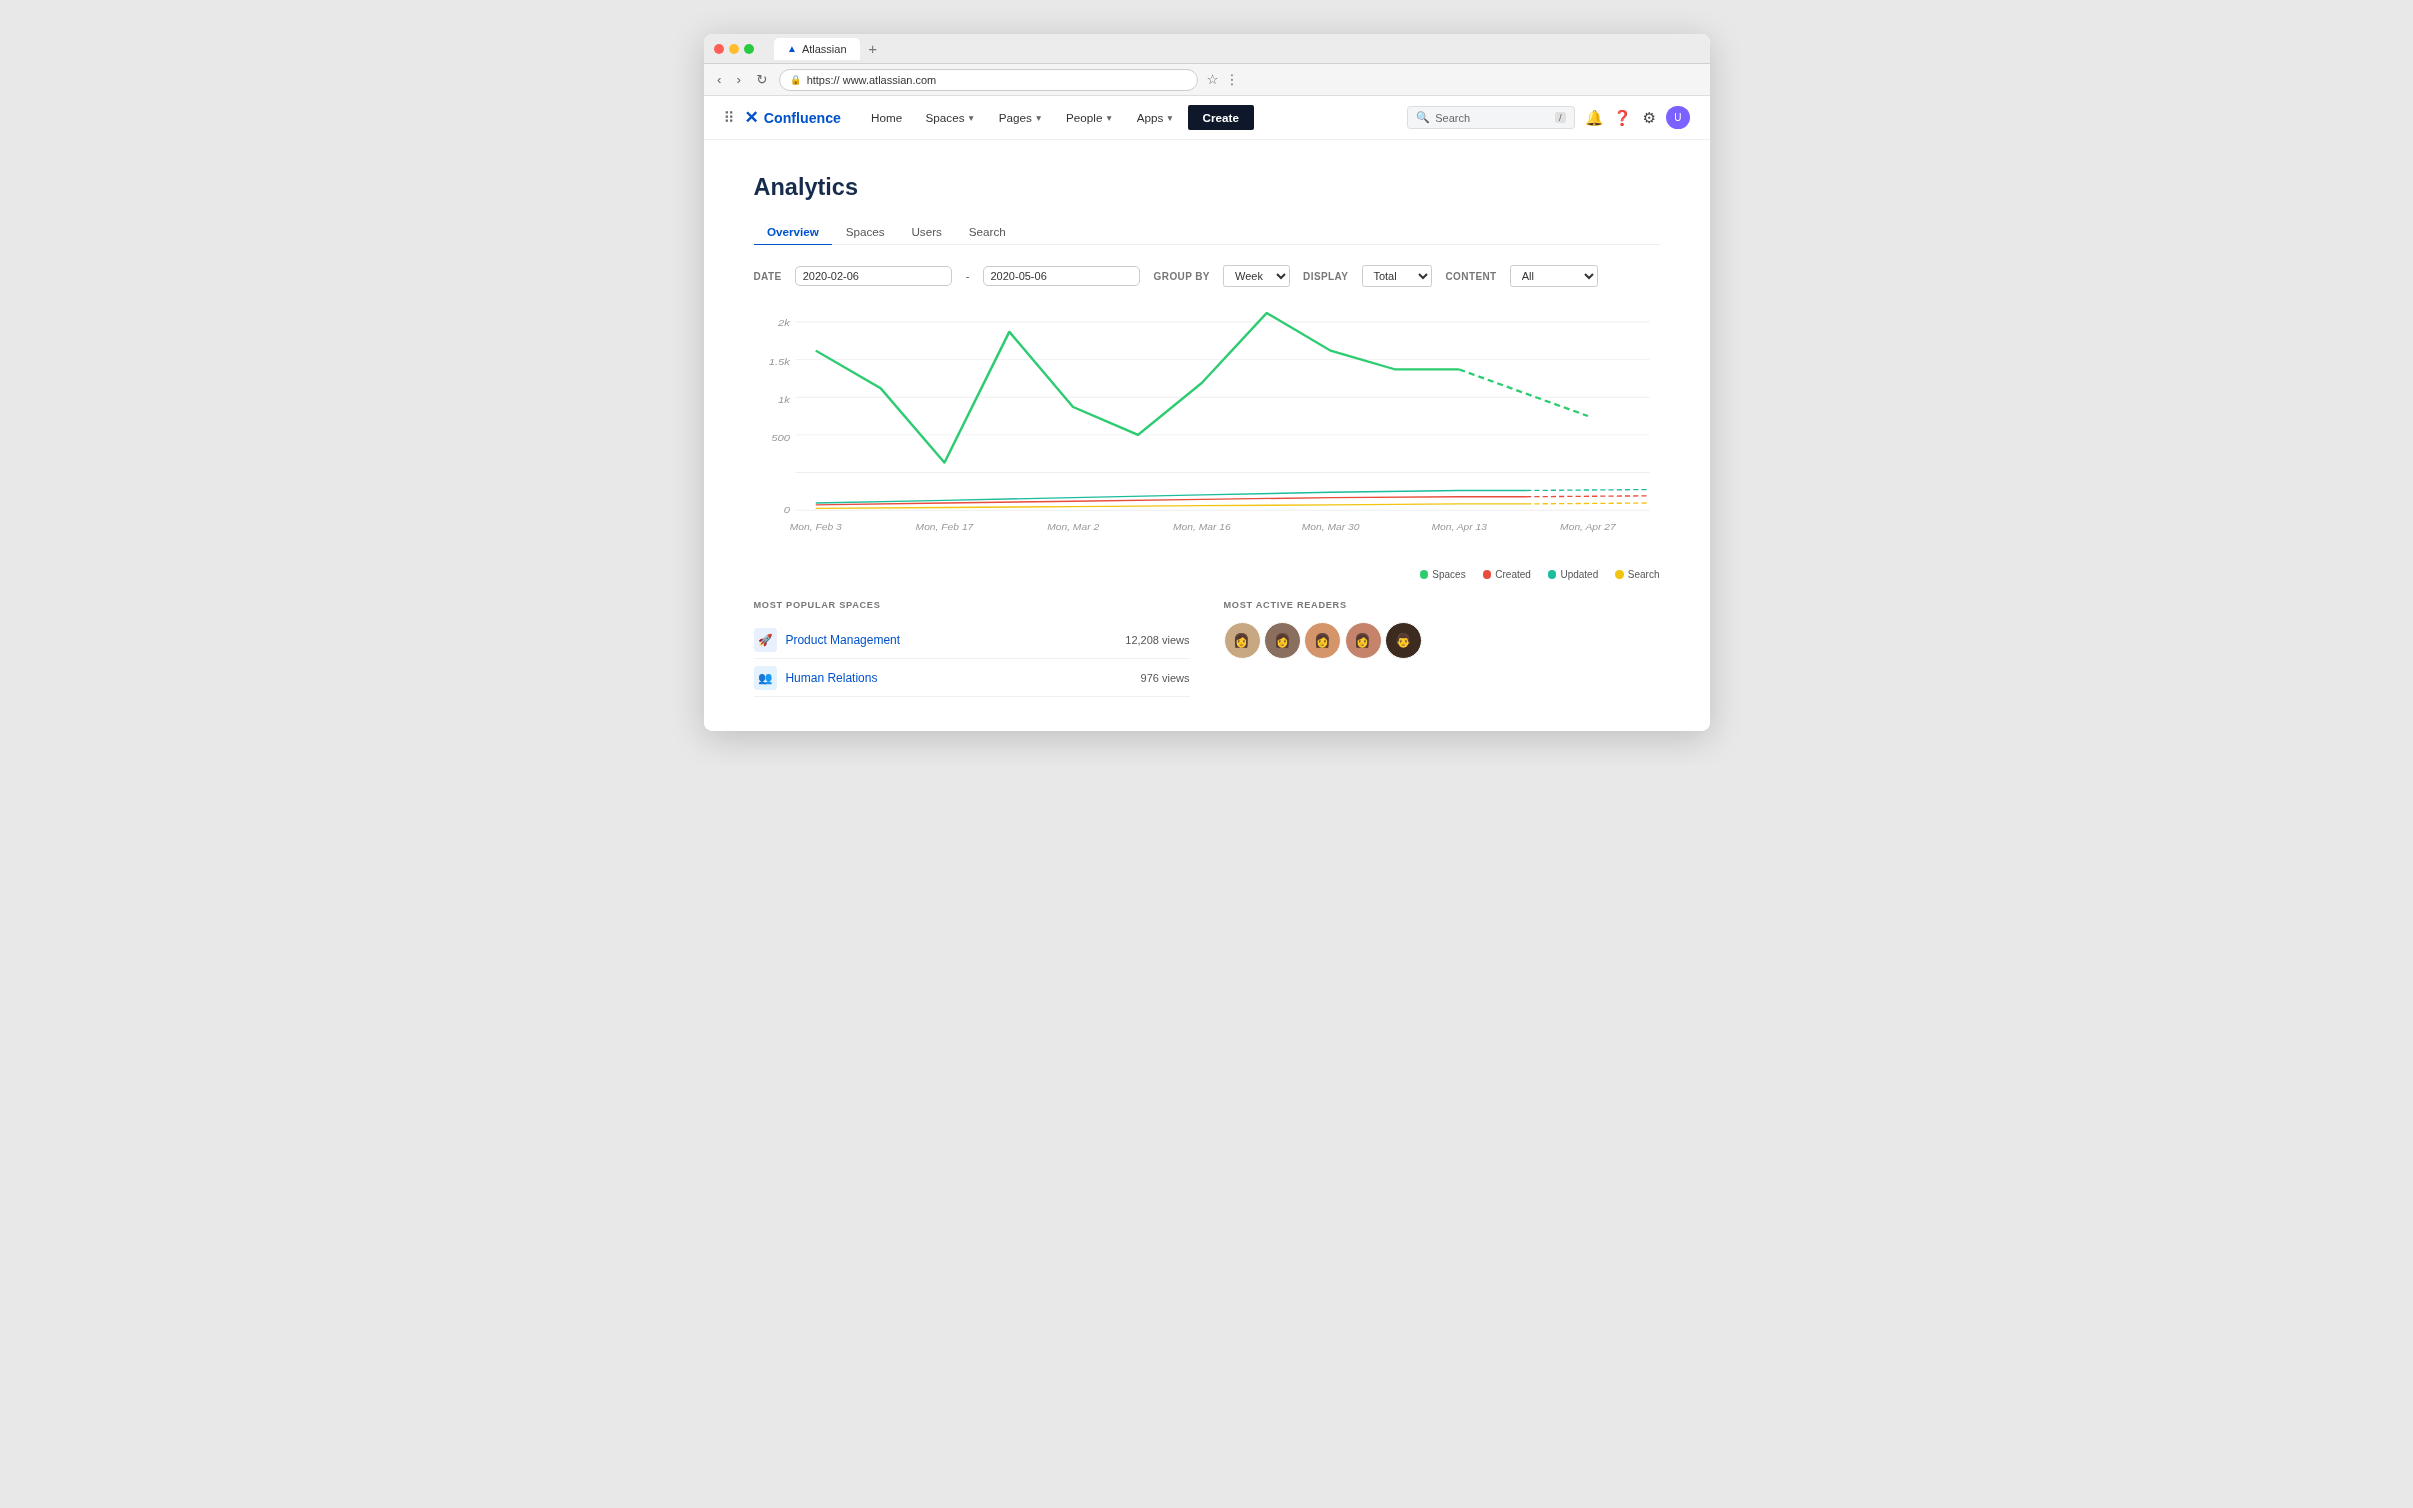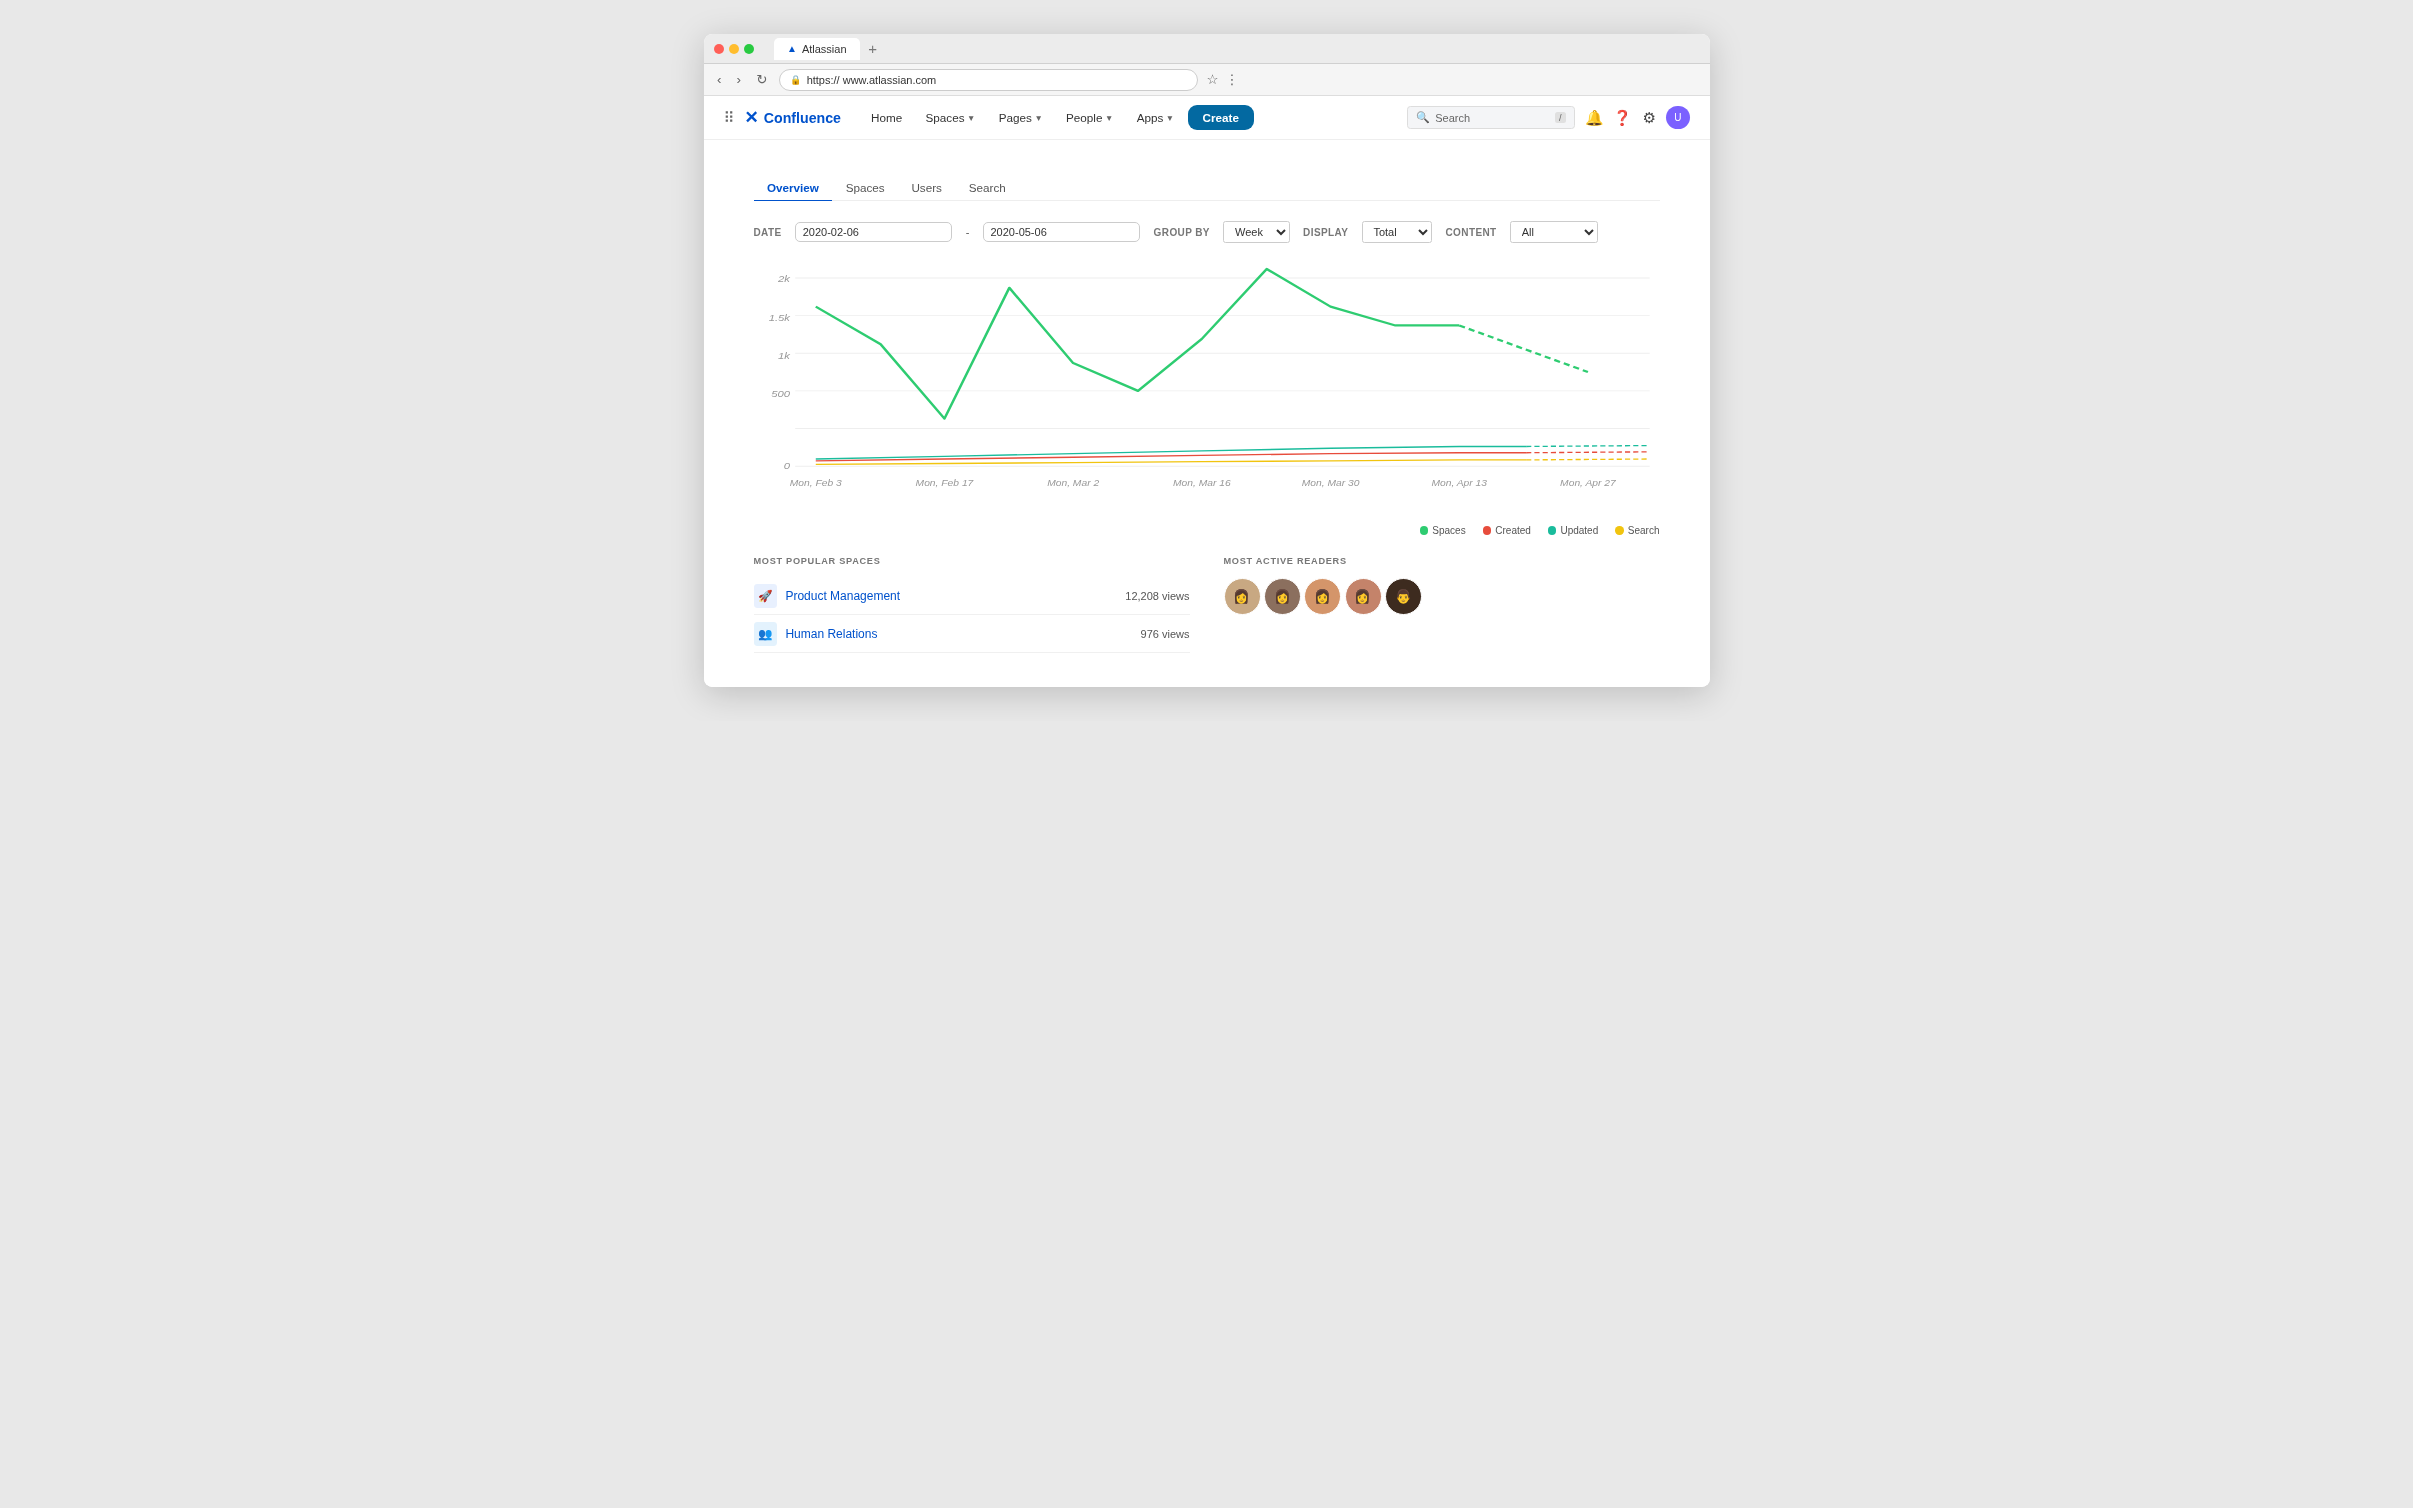--- a/index.html
+++ b/index.html
@@ -102,24 +102,24 @@
       font-size: 11.7px;
       cursor: pointer;
       border-radius: 3.4px;
       display: flex;
       align-items: center;
       gap: 2.5px;
       white-space: nowrap;
     }
     .conf-nav-dropdown { font-size: 8.4px; color: #666; }
     .create-btn {
-      background: #0369a1;
+      background: #0f172a;
       color: #fff;
       border: none;
-      border-radius: 9px;
+      border-radius: 2px;
       padding: 5.9px 15px;
       font-size: 11.7px;
       font-weight: 600;
       cursor: pointer;
       margin-right: 13.4px;
       text-align: right;
     }
     .conf-search-bar {
       display: flex;
       align-items: center;
@@ -336,20 +336,21 @@
     </div>
     <div class="conf-nav-icons">
       <span>🔔</span>
       <span>❓</span>
       <span>⚙</span>
       <div class="conf-avatar">U</div>
     </div>
   </div>
 
   <div class="page-content">
+    <h1 class="page-title">Analytics</h1>
 
     <div class="analytics-tabs">
       <div class="analytics-tab active">
         <span>Overview</span>
       </div>
       <div class="analytics-tab">
         <span>Spaces</span>
       </div>
       <div class="analytics-tab">
         <span>Users</span>

